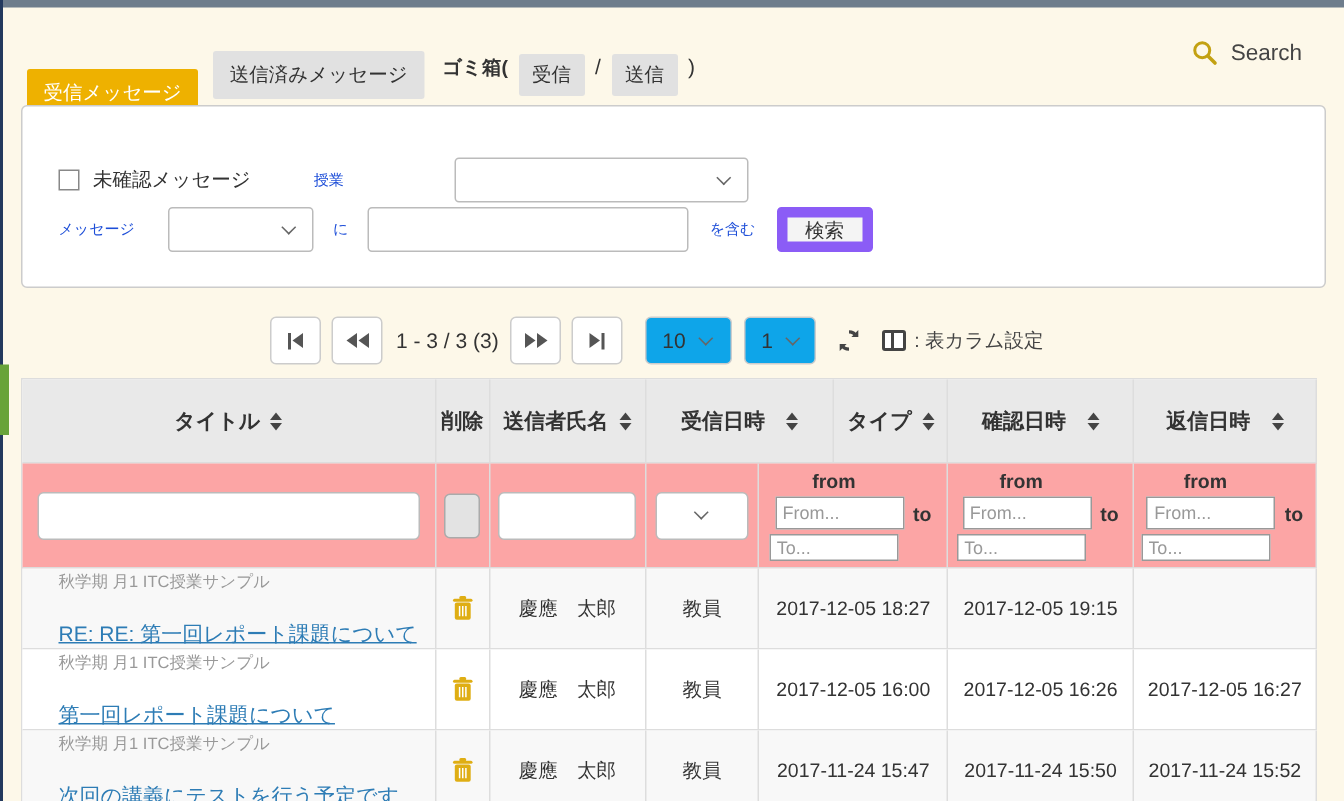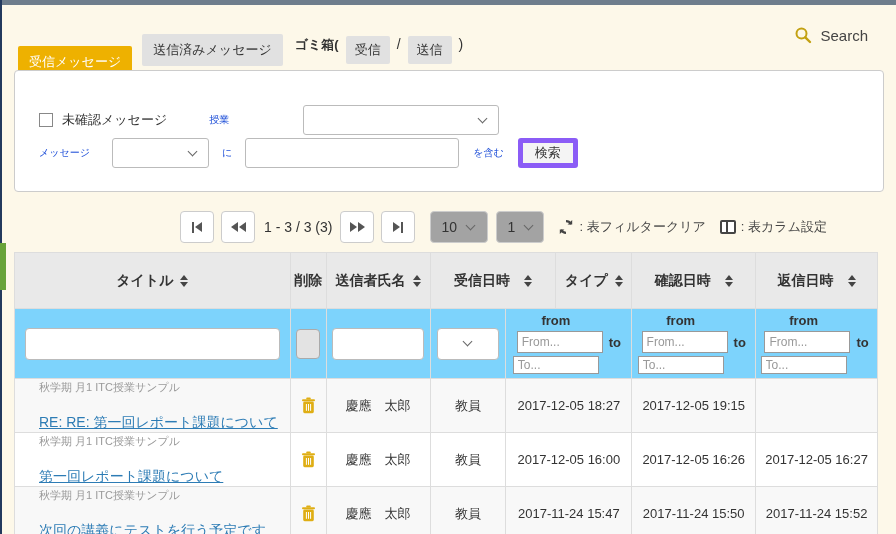--- a/index.html
+++ b/index.html
@@ -25,48 +25,48 @@
   
   #filter-panel { position:absolute; top:70px; left:14px; width:870px; height:122px; background:#fff; border:1px solid #ccc; border-radius:4px; }
   .fp-row1 { position:absolute; top:34px; left:24px; right:24px; height:30px; display:flex; align-items:center; }
   .fp-row2 { position:absolute; top:67px; left:24px; right:24px; height:30px; display:flex; align-items:center; }
   .checkbox { width:14px; height:14px; border:1px solid #888; background:#fff; display:inline-block; }
   .fp-label { font-size:13px; color:#333; }
   .fp-bold { font-weight:normal; font-size:10px; color:#1d4ed8; }
   .selectbox { background:#fff; border:1px solid #bbb; border-radius:3px; height:30px; display:flex; align-items:center; justify-content:flex-end; padding:0 12px; cursor:pointer; }
   .chev { width:7px; height:7px; border-right:1.5px solid #666; border-bottom:1.5px solid #666; transform:rotate(45deg); margin-top:-4px; }
   .textinput { border:1px solid #bbb; border-radius:3px; height:30px; padding:0 8px; font-size:13px; background:#fff; }
-  .btn { background:#f4f4f4; border:5px solid #8b5cf6; border-radius:3px; height:30px; padding:0 12px; font-size:13px; color:#333; cursor:pointer; }
+  .btn { background:#f4f4f4; border:7px solid #8b5cf6; border-radius:3px; height:30px; padding:0 12px; font-size:13px; color:#333; cursor:pointer; }
 
   
   #pagination { position:absolute; top:210px; left:180px; display:flex; align-items:center; height:34px; font-size:14px; color:#333; }
   .pgbtn { width:34px; height:32px; background:#fff; border:1px solid #ccc; border-radius:4px; display:flex; align-items:center; justify-content:center; gap:1px; cursor:pointer; margin-right:7px; }
   .tl { width:0; height:0; border-top:5px solid transparent; border-bottom:5px solid transparent; border-right:7px solid #555; }
   .tr { width:0; height:0; border-top:5px solid transparent; border-bottom:5px solid transparent; border-left:7px solid #555; }
   .bar { width:2px; height:11px; background:#555; }
   .pg-range { margin:0 8px 0 2px; white-space:nowrap; }
-  .pgsel { background:#a3a3a3; border:1px solid #ccc; border-radius:4px; height:32px; display:flex; align-items:center; gap:10px; padding:0 10px; cursor:pointer; margin-left:8px; }
+  .pgsel { background:#0ea5e9; border:1px solid #ccc; border-radius:4px; height:32px; display:flex; align-items:center; gap:10px; padding:0 10px; cursor:pointer; margin-left:8px; }
   .pg-iconlab { display:flex; align-items:center; gap:5px; margin-left:14px; font-size:13px; color:#444; }
   .colicon { width:16px; height:14px; border:2px solid #444; border-radius:2px; position:relative; background:#fff; }
   .colicon::after { content:""; position:absolute; left:4px; top:0; bottom:0; width:2px; background:#444; }
 
   
   #table { position:absolute; top:252px; left:14px; width:864px; border-left:1px solid #ddd; border-top:1px solid #ddd; font-size:13px; color:#333; background:#fff; }
   .trow { display:flex; border-bottom:1px solid #ddd; }
   .cell { border-right:1px solid #ddd; display:flex; align-items:center; justify-content:center; text-align:center; }
   .c-title { width:276px; } .c-del { width:36px; } .c-sender { width:104px; } .c-type { width:76px; }
   .c-recv { width:126px; } .c-conf { width:124px; } .c-repl { width:122px; }
   .thead { background:#e9e9e9; height:56px; font-size:14px; font-weight:bold; }
   .thead .cell { cursor:pointer; }
   .sort { display:inline-flex; flex-direction:column; gap:2px; margin-left:7px; }
   .sort .up { width:0; height:0; border-left:4px solid transparent; border-right:4px solid transparent; border-bottom:5px solid #444; }
   .sort .down { width:0; height:0; border-left:4px solid transparent; border-right:4px solid transparent; border-top:5px solid #444; }
   .del-head { line-height:1.35; }
 
-  .tfilter { background:#7dd3fc; height:70px; }
+  .tfilter { background:#fca5a5; height:70px; }
   .tfilter .cell { padding:4px; }
   .f-input { width:100%; height:32px; border:1px solid #bbb; border-radius:4px; padding:0 8px; font-size:13px; }
   .f-input-sm { width:92px; height:32px; border:1px solid #bbb; border-radius:4px; padding:0 6px; font-size:13px; }
   .del-btn { width:24px; height:30px; background:#e3e3e3; border:1px solid #aaa; border-radius:4px; }
   .f-select { width:62px; height:32px; background:#fff; border:1px solid #bbb; border-radius:4px; display:flex; align-items:center; justify-content:center; cursor:pointer; }
   .datecol { flex-direction:column; justify-content:center; gap:3px; }
   .date-top { font-weight:bold; font-size:13px; margin-right:26px; }
   .date-mid { display:flex; align-items:center; gap:6px; }
   .d-input { width:86px; height:22px; border:1px solid #999; font-size:12px; padding:0 4px; color:#444; border-radius:0; }
   .d-input::placeholder { color:#999; }
@@ -155,21 +155,20 @@
       <span>1</span>
       <span class="chev"></span>
     </div>
     <div class="pg-iconlab">
       <svg width="16" height="16" viewBox="0 0 16 16">
         <path d="M8 2.2a5.8 5.8 0 0 1 5 2.9" fill="none" stroke="#444" stroke-width="2.2"></path>
         <path d="M14.2 1v4.6h-4.6z" fill="#444"></path>
         <path d="M8 13.8a5.8 5.8 0 0 1-5-2.9" fill="none" stroke="#444" stroke-width="2.2"></path>
         <path d="M1.8 15v-4.6h4.6z" fill="#444"></path>
       </svg>
-      <span>: 表フィルタークリア</span>
     </div>
     <div class="pg-iconlab">
       <span class="colicon"></span>
       <span>: 表カラム設定</span>
     </div>
   </div>
 
   <div id="table">
 
     <div class="trow thead">

